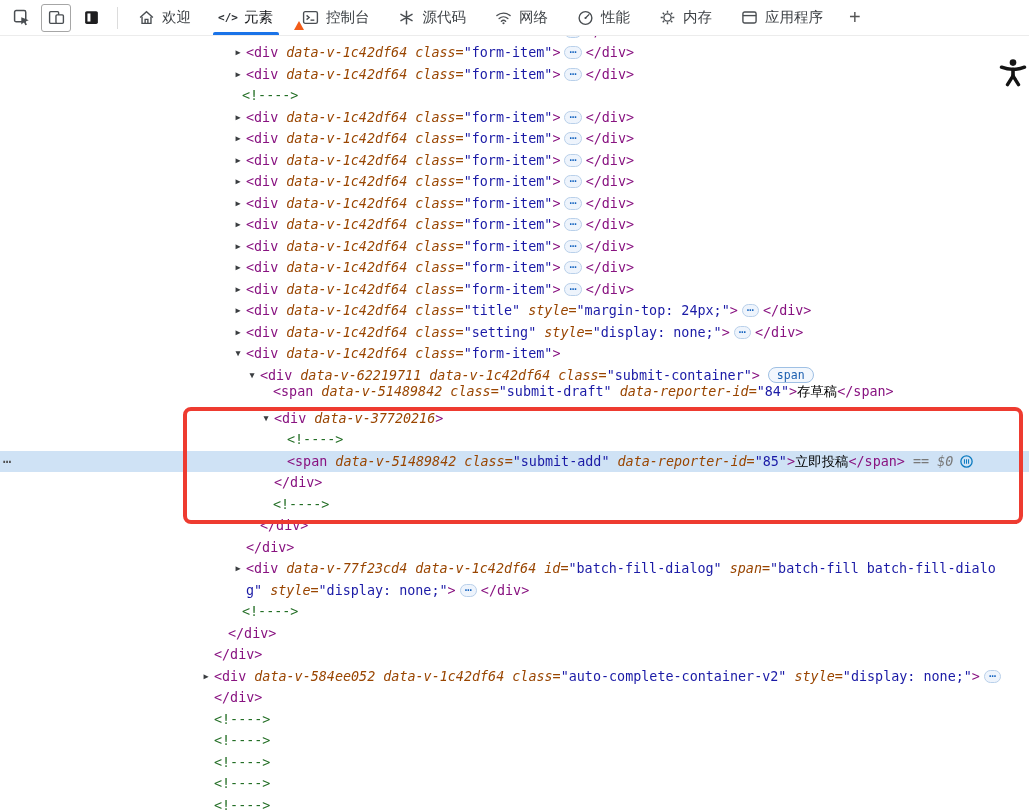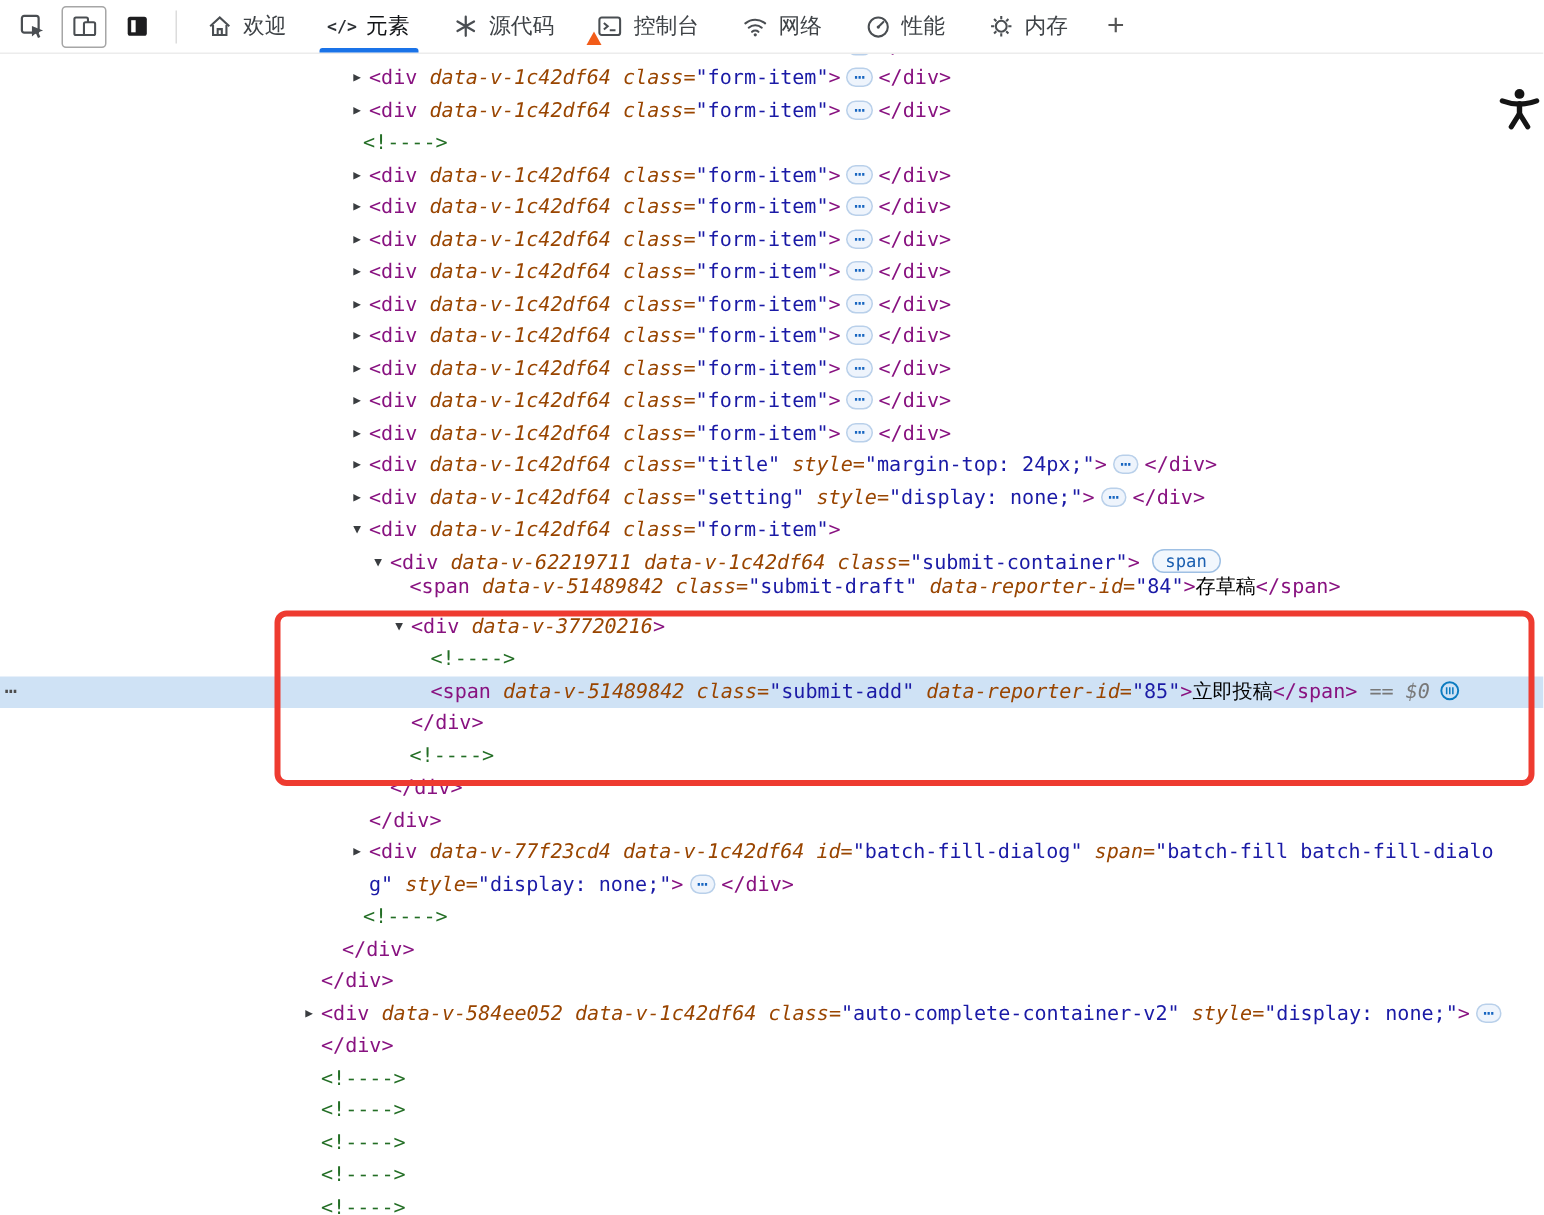--- a/index.html
+++ b/index.html
@@ -95,36 +95,36 @@
         <span class="tlabel">欢迎</span>
       </div>
       <div class="tab active">
         <span class="ticon">
           <span class="elements-glyph">&lt;/&gt;</span>
         </span>
         <span class="tlabel">元素</span>
       </div>
       <div class="tab">
         <span class="ticon">
-          <svg width="17" height="17" viewBox="0 0 16 16" fill="none" stroke="#4a4e52" stroke-width="1.4" stroke-linecap="round">
-            <path d="M8 2v12M2.8 5l10.4 6M13.2 5L2.8 11"></path>
-          </svg>
-        </span>
-        <span class="tlabel">源代码</span>
-      </div>
-      <div class="tab">
-        <span class="ticon">
           <svg width="17" height="17" viewBox="0 0 16 16" fill="none" stroke="#4a4e52" stroke-width="1.3">
             <rect x="1.5" y="2.5" width="13" height="11" rx="1.5"></rect>
             <path d="M4.3 6l2.4 2-2.4 2"></path>
             <path d="M8 10.5h3.6"></path>
           </svg>
           <span class="warn-tri"></span>
         </span>
         <span class="tlabel">控制台</span>
+      </div>
+      <div class="tab">
+        <span class="ticon">
+          <svg width="17" height="17" viewBox="0 0 16 16" fill="none" stroke="#4a4e52" stroke-width="1.4" stroke-linecap="round">
+            <path d="M8 2v12M2.8 5l10.4 6M13.2 5L2.8 11"></path>
+          </svg>
+        </span>
+        <span class="tlabel">源代码</span>
       </div>
       <div class="tab">
         <span class="ticon">
           <svg width="17" height="17" viewBox="0 0 16 16" fill="none" stroke="#4a4e52" stroke-width="1.3" stroke-linecap="round">
             <path d="M1.8 6.2a9.6 9.6 0 0 1 12.4 0"></path>
             <path d="M3.9 8.9a6.3 6.3 0 0 1 8.2 0"></path>
             <path d="M6 11.5a3 3 0 0 1 4 0"></path>
             <circle cx="8" cy="13.4" r="1" fill="#4a4e52" stroke="none"></circle>
           </svg>
         </span>
@@ -141,20 +141,29 @@
         <span class="tlabel">性能</span>
       </div>
       <div class="tab">
         <span class="ticon">
           <svg width="17" height="17" viewBox="0 0 16 16" fill="none" stroke="#4a4e52" stroke-width="1.3">
             <circle cx="8" cy="8" r="3.4"></circle>
             <path d="M8 1.6v2M8 12.4v2M1.6 8h2M12.4 8h2M3.5 3.5l1.4 1.4M11.1 11.1l1.4 1.4M12.5 3.5l-1.4 1.4M4.9 11.1l-1.4 1.4"></path>
           </svg>
         </span>
         <span class="tlabel">内存</span>
+      </div>
+      <div class="tab">
+        <span class="ticon">
+          <svg width="17" height="17" viewBox="0 0 16 16" fill="none" stroke="#4a4e52" stroke-width="1.3">
+            <rect x="1.8" y="2.8" width="12.4" height="10.4" rx="1.6"></rect>
+            <path d="M1.8 6.2h12.4"></path>
+          </svg>
+        </span>
+        <span class="tlabel">应用程序</span>
       </div>
     </div>
   <div class="more-tab">+</div>
 </div>
 
 <div class="dom-tree">
     <div class="row" style="top: -15.25px; padding-left: 246px;"><span class="arrow" style="left: 232px;">▶</span><span class="tok-tag">&lt;div</span><span class="tok-attr"> data-v-1c42df64 class=</span><span class="tok-val">"form-item"</span><span class="tok-tag">&gt;</span><span class="dots">⋯</span><span class="tok-tag">&lt;/div&gt;</span></div>
     <div class="row" style="top: 6.25px; padding-left: 246px;"><span class="arrow" style="left: 232px;">▶</span><span class="tok-tag">&lt;div</span><span class="tok-attr"> data-v-1c42df64 class=</span><span class="tok-val">"form-item"</span><span class="tok-tag">&gt;</span><span class="dots">⋯</span><span class="tok-tag">&lt;/div&gt;</span></div>
     <div class="row" style="top: 27.75px; padding-left: 246px;"><span class="arrow" style="left: 232px;">▶</span><span class="tok-tag">&lt;div</span><span class="tok-attr"> data-v-1c42df64 class=</span><span class="tok-val">"form-item"</span><span class="tok-tag">&gt;</span><span class="dots">⋯</span><span class="tok-tag">&lt;/div&gt;</span></div>
     <div class="row" style="top: 49.25px; padding-left: 242px;"><span class="tok-comment">&lt;!----&gt;</span></div>

